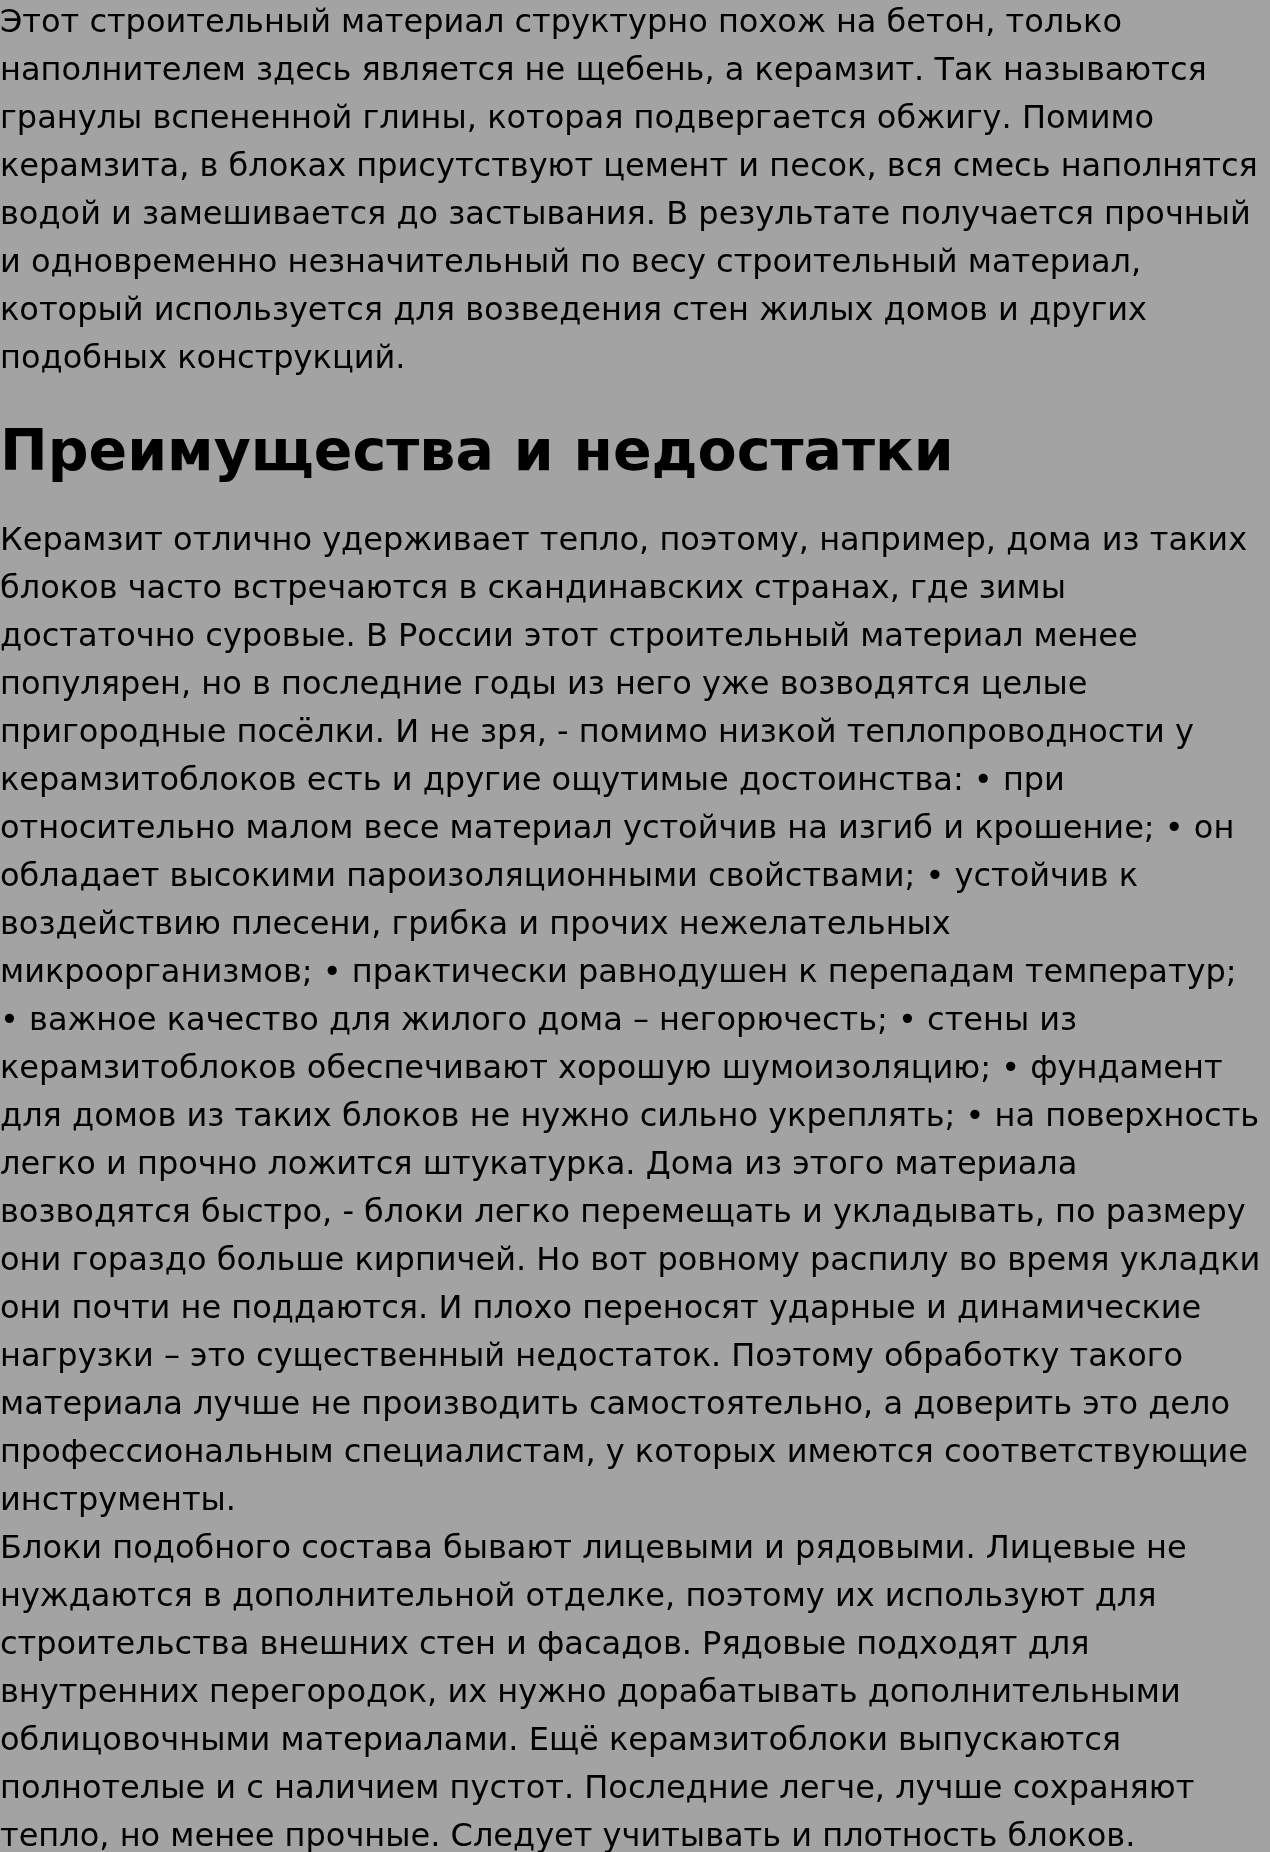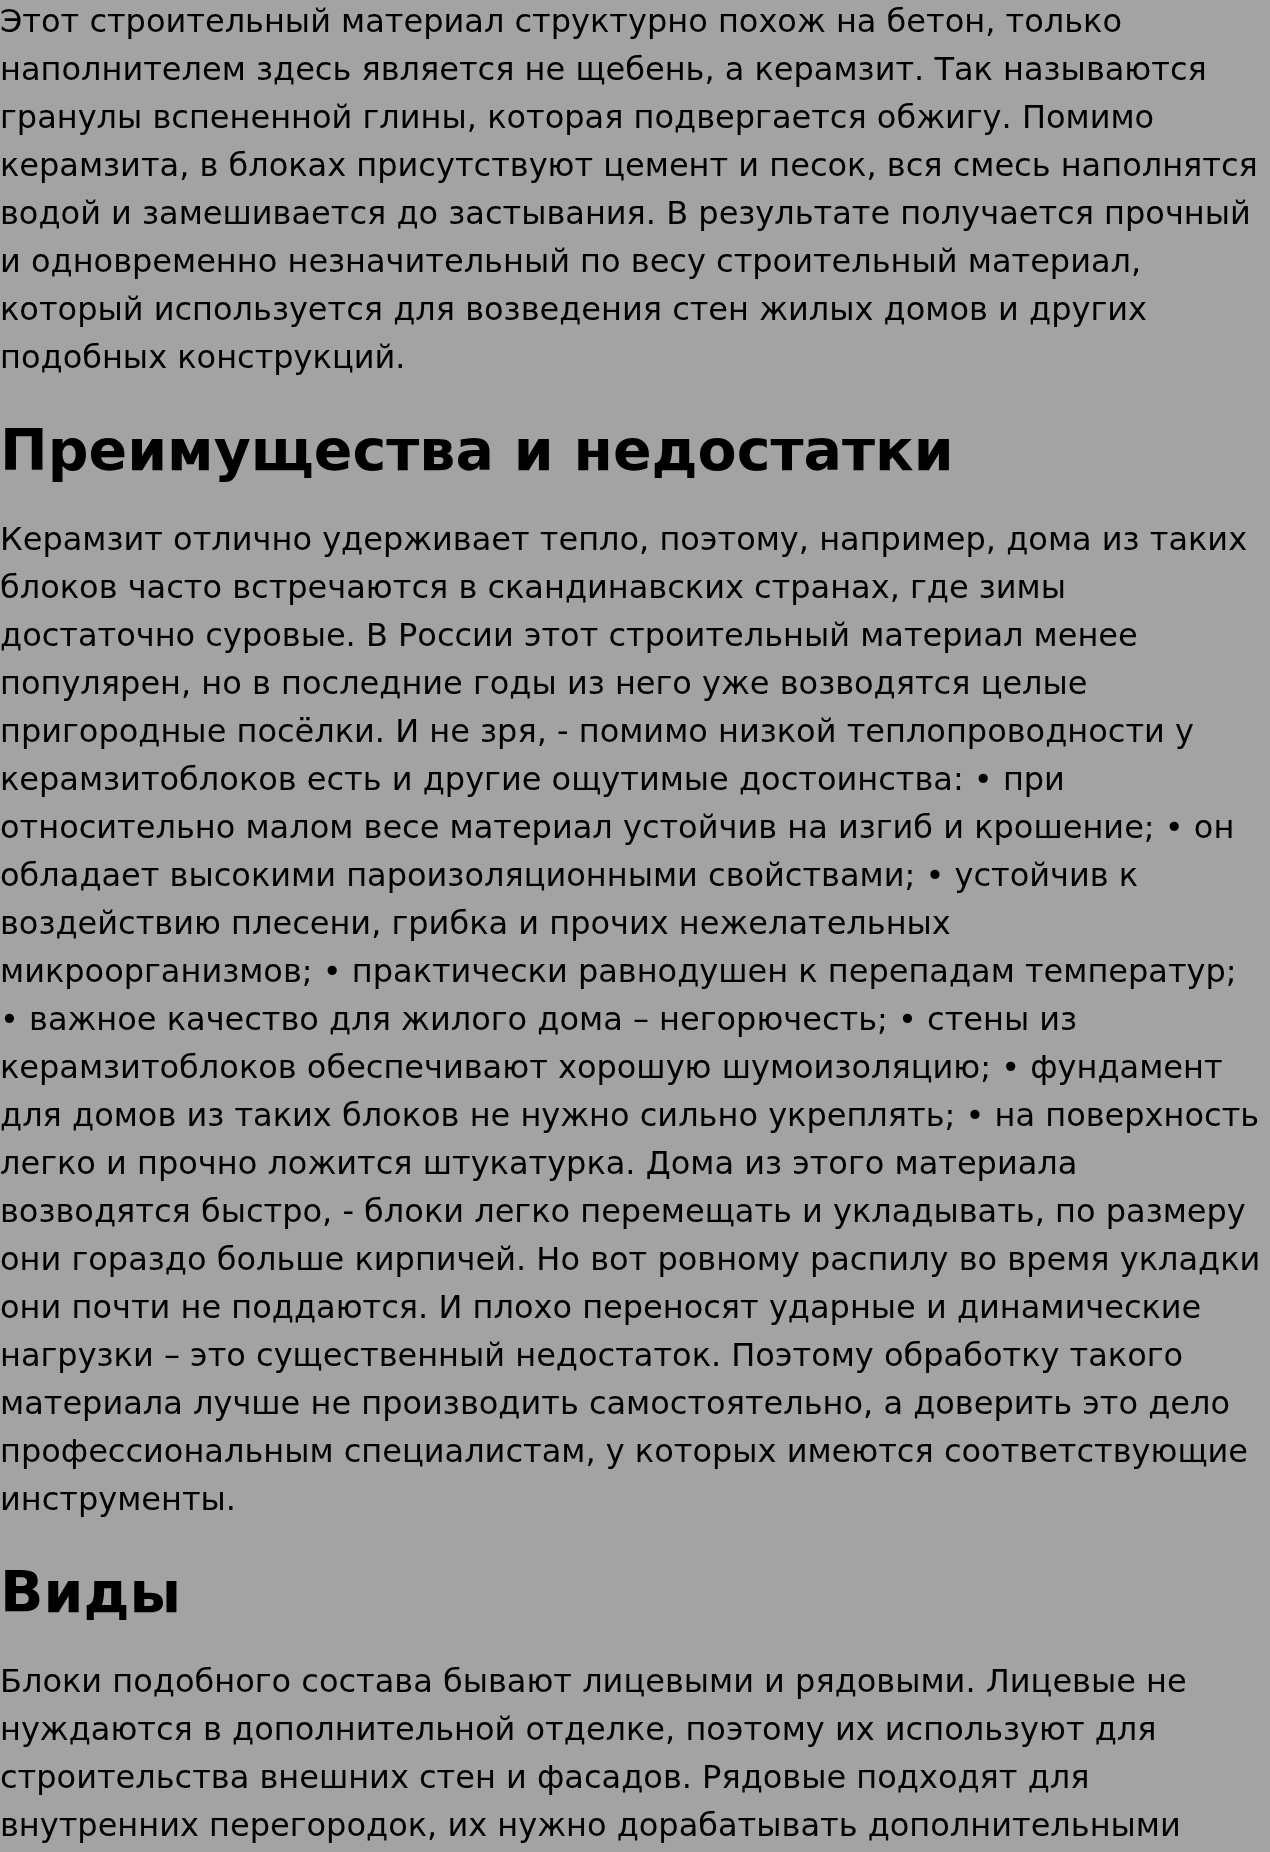--- a/index.html
+++ b/index.html
@@ -45,18 +45,17 @@
 
 <div class="page">
   <div class="article">
 
     <p class="body-text">Этот строительный материал структурно похож на бетон, только наполнителем здесь является не щебень, а керамзит. Так называются гранулы вспененной глины, которая подвергается обжигу. Помимо керамзита, в блоках присутствуют цемент и песок, вся смесь наполнятся водой и замешивается до застывания. В результате получается прочный и одновременно незначительный по весу строительный материал, который используется для возведения стен жилых домов и других подобных конструкций.</p>
 
     <h1 class="section-heading">Преимущества и недостатки</h1>
 
     <p class="body-text">Керамзит отлично удерживает тепло, поэтому, например, дома из таких блоков часто встречаются в скандинавских странах, где зимы достаточно суровые. В России этот строительный материал менее популярен, но в последние годы из него уже возводятся целые пригородные посёлки. И не зря, - помимо низкой теплопроводности у керамзитоблоков есть и другие ощутимые достоинства: • при относительно малом весе материал устойчив на изгиб и крошение; • он обладает высокими пароизоляционными свойствами; • устойчив к воздействию плесени, грибка и прочих нежелательных микроорганизмов; • практически равнодушен к перепадам температур; • важное качество для жилого дома – негорючесть; • стены из керамзитоблоков обеспечивают хорошую шумоизоляцию; • фундамент для домов из таких блоков не нужно сильно укреплять; • на поверхность легко и прочно ложится штукатурка. Дома из этого материала возводятся быстро, - блоки легко перемещать и укладывать, по размеру они гораздо больше кирпичей. Но вот ровному распилу во время укладки они почти не поддаются. И плохо переносят ударные и динамические нагрузки – это существенный недостаток. Поэтому обработку такого материала лучше не производить самостоятельно, а доверить это дело профессиональным специалистам, у которых имеются соответствующие инструменты.</p>
 
-    <h1 class="section-heading">Виды</h1>
 
     <p class="body-text">Блоки подобного состава бывают лицевыми и рядовыми. Лицевые не нуждаются в дополнительной отделке, поэтому их используют для строительства внешних стен и фасадов. Рядовые подходят для внутренних перегородок, их нужно дорабатывать дополнительными облицовочными материалами. Ещё керамзитоблоки выпускаются полнотелые и с наличием пустот. Последние легче, лучше сохраняют тепло, но менее прочные. Следует учитывать и плотность блоков. Обычно она находится в диапазоне от 500 до 1800 кг на куб м. При этом вес блока варьируется от 10 до 23 кг. В заключение нужно особенно отметить, что дома из керамзитоблоков значительно дешевле, например, кирпичных. При сегодняшнем росте цен на стройматериалы этот фактор – немаловажный, а иногда и решающий.</p>
 
   </div>
 </div>
 
 </body></html>

